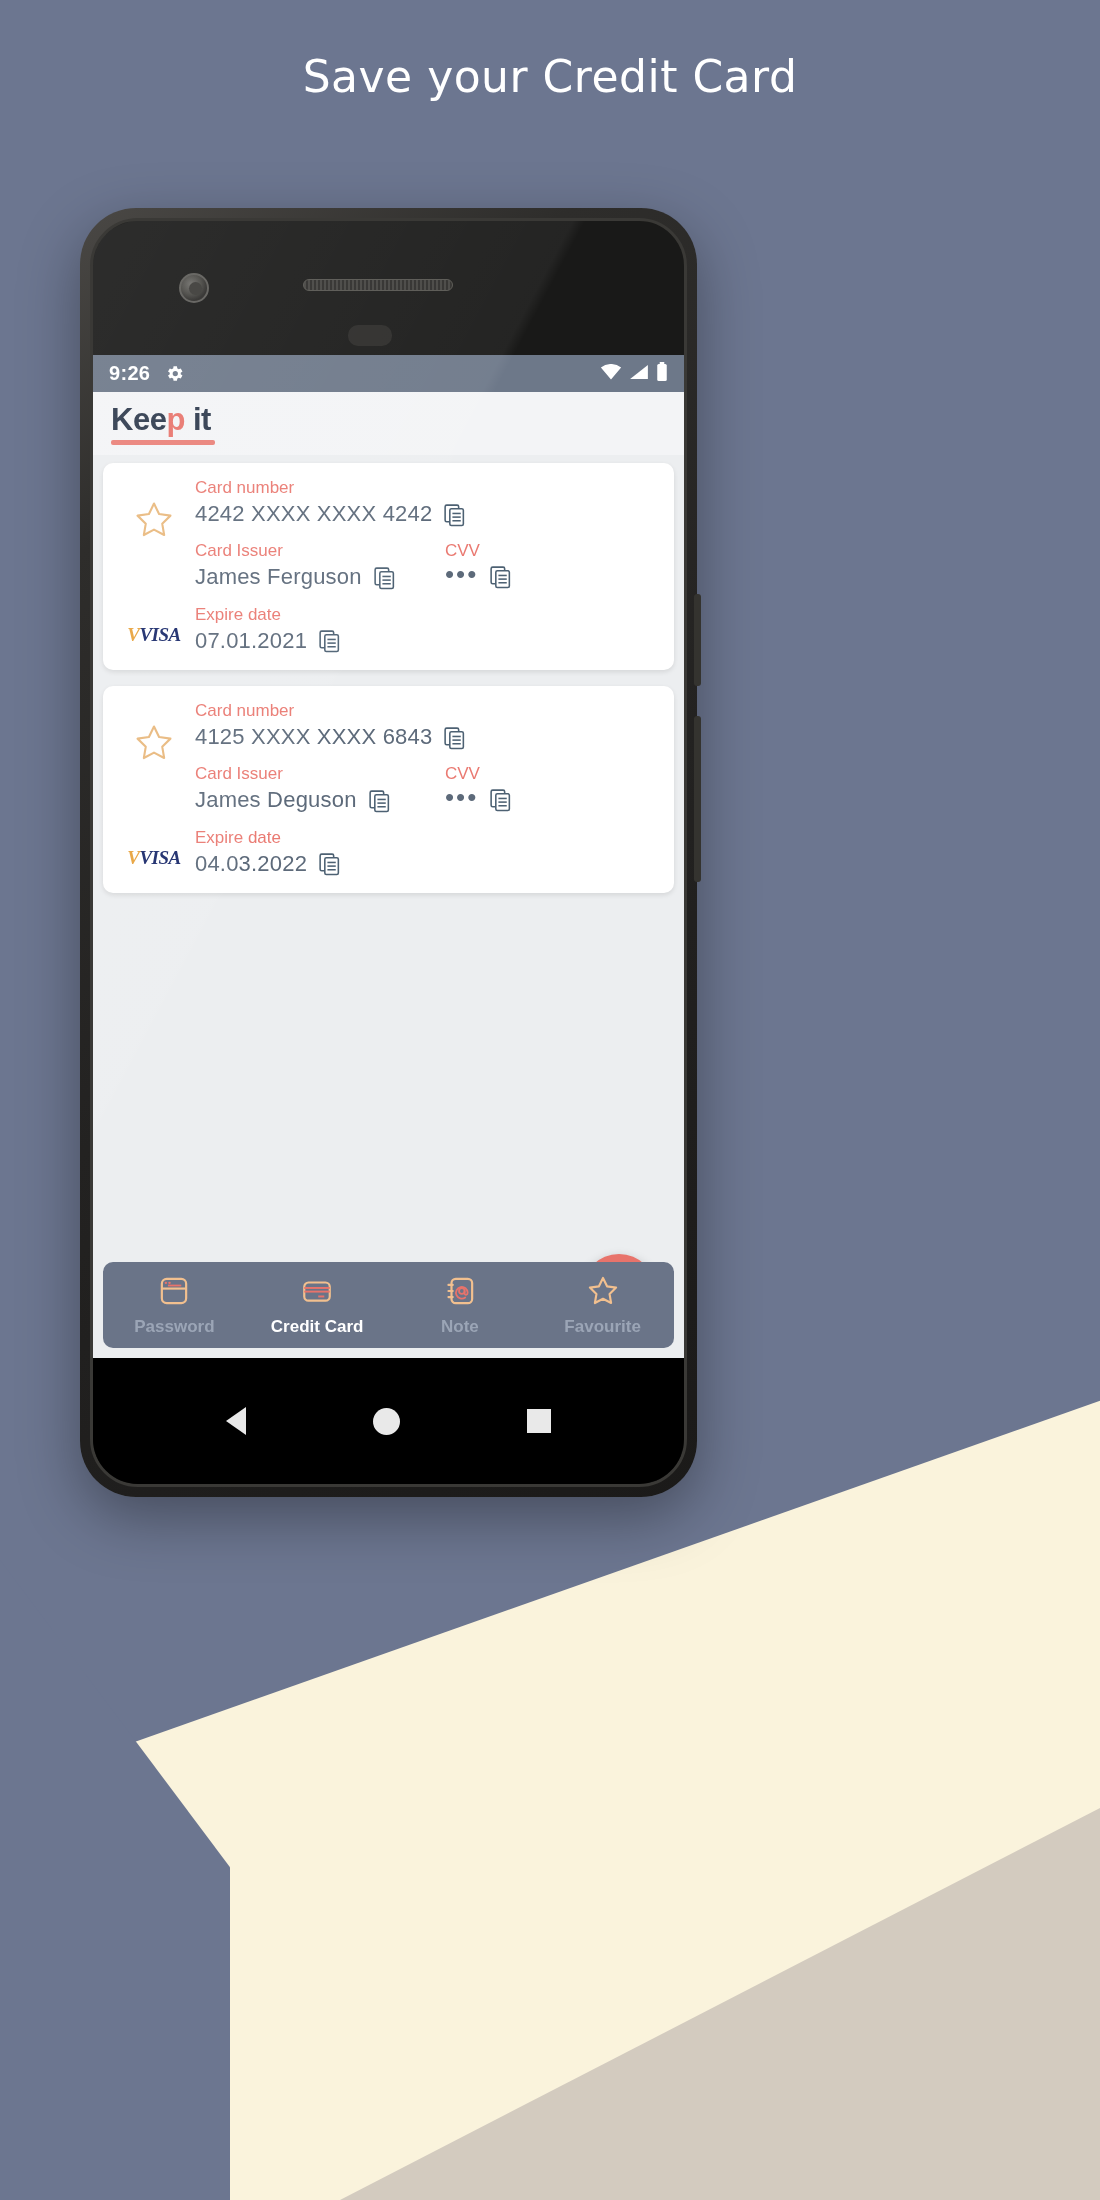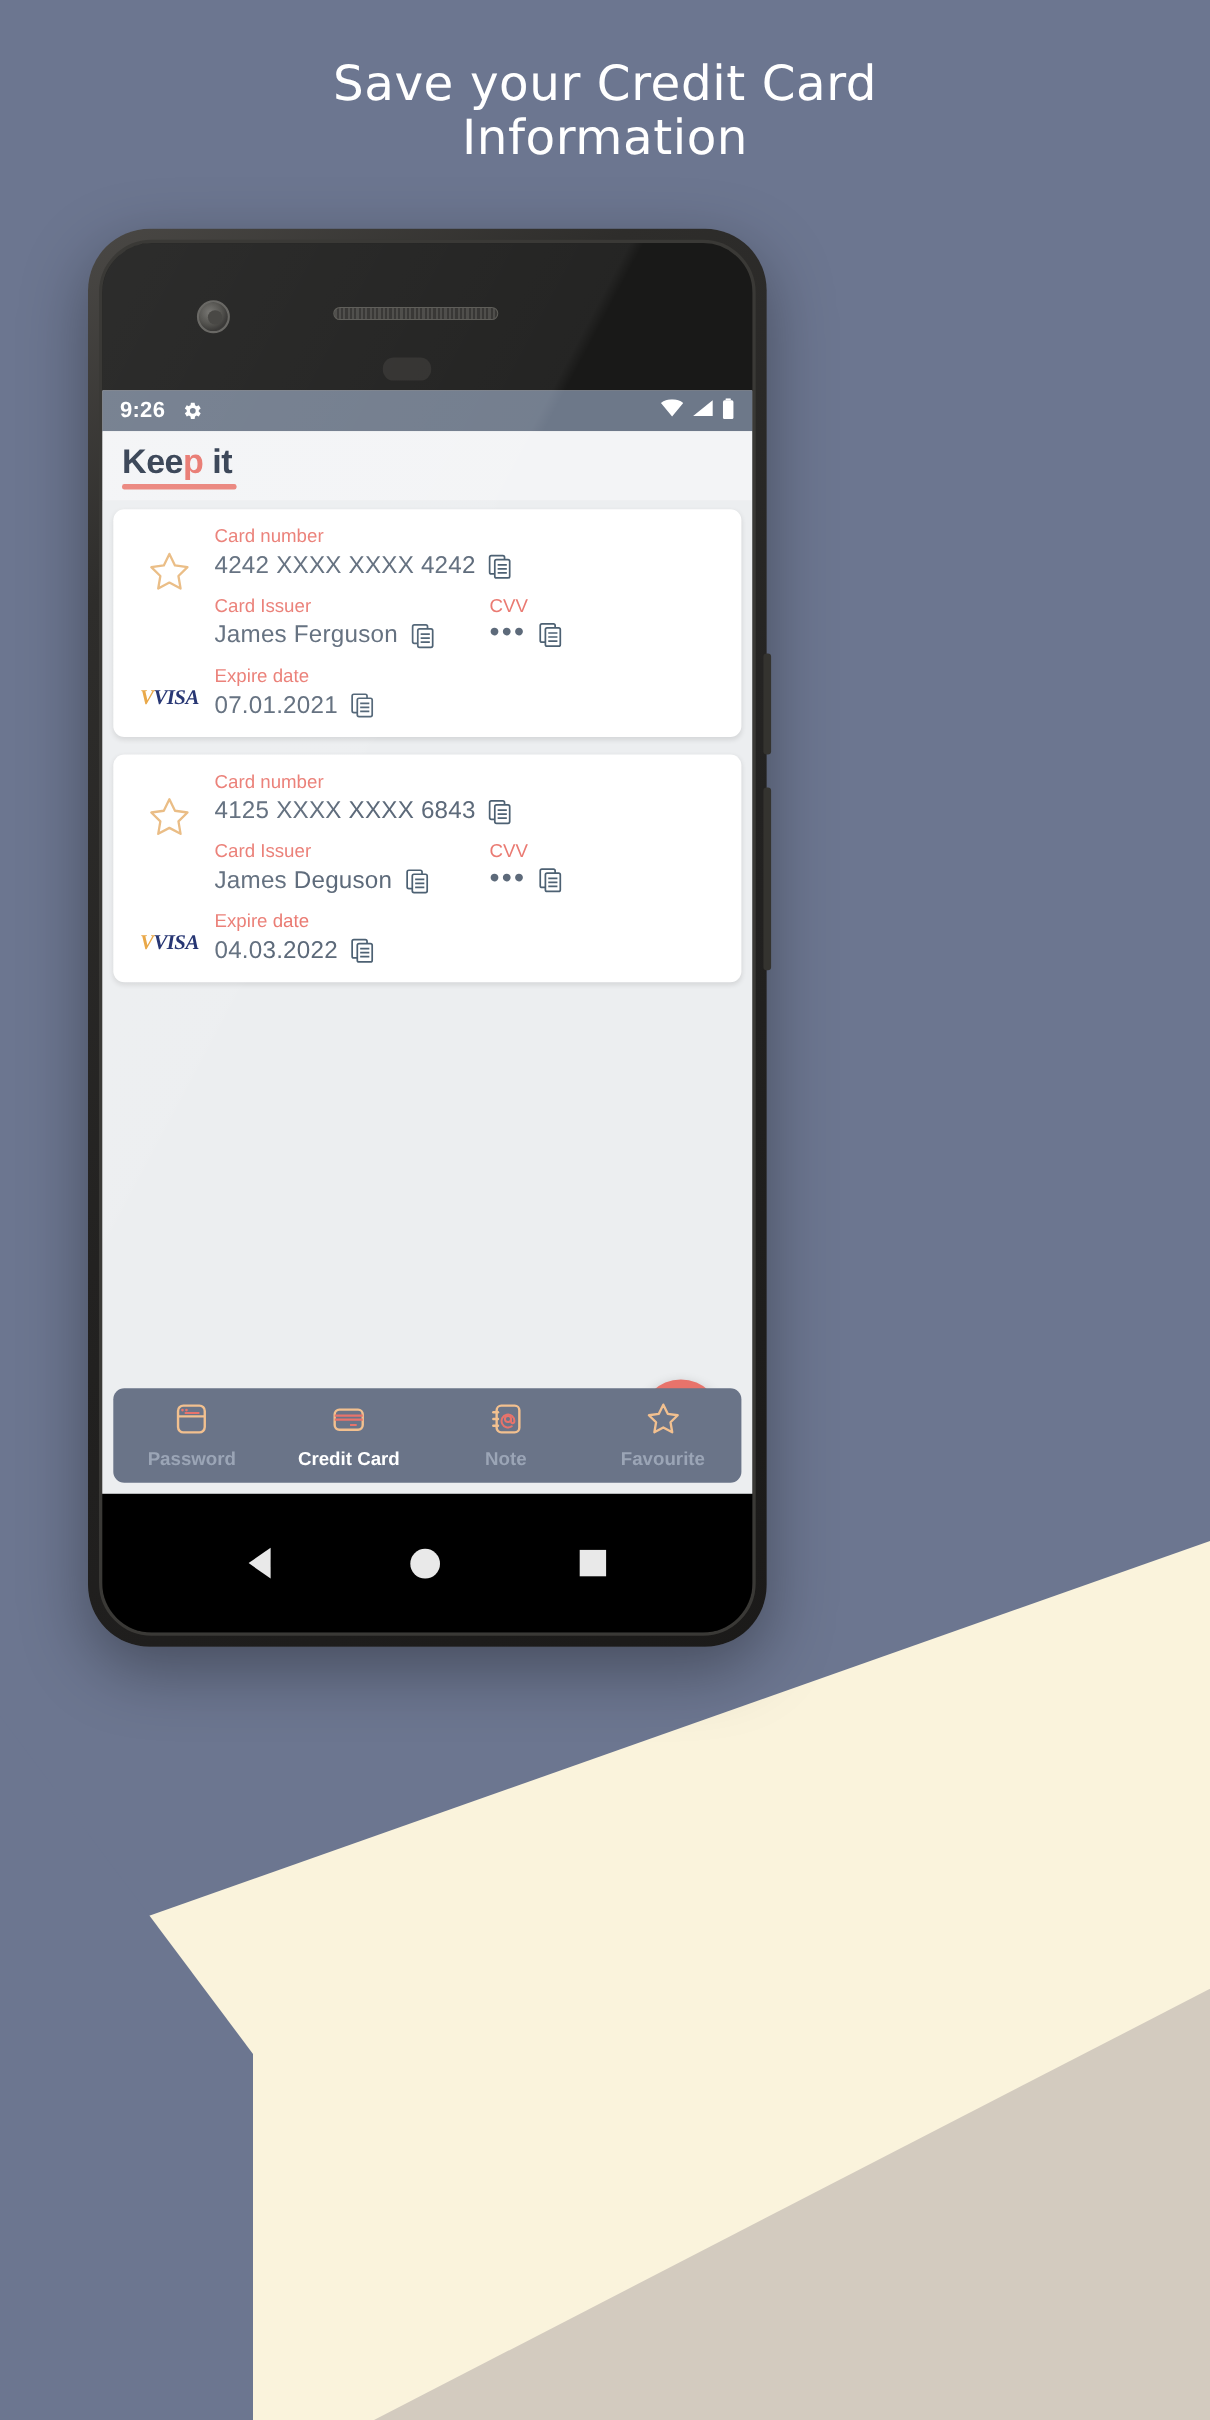--- a/index.html
+++ b/index.html
@@ -201,21 +201,20 @@
 
 <div class="bg">
   <div class="bg-base"></div>
   <div class="bg-cream"></div>
   <div class="bg-taupe2"></div>
   <div class="bg-slate-left"></div>
 </div>
 
 <div class="headline">
   <div>Save your Credit Card</div>
-  <div>Information</div>
 </div>
 
 <div class="phone">
   <div class="phone-btn-r1"></div>
   <div class="phone-btn-r2"></div>
   <div class="phone-inner">
     <div class="phone-gloss"></div>
 
     <div class="bezel-top">
       <div class="camera"></div>

